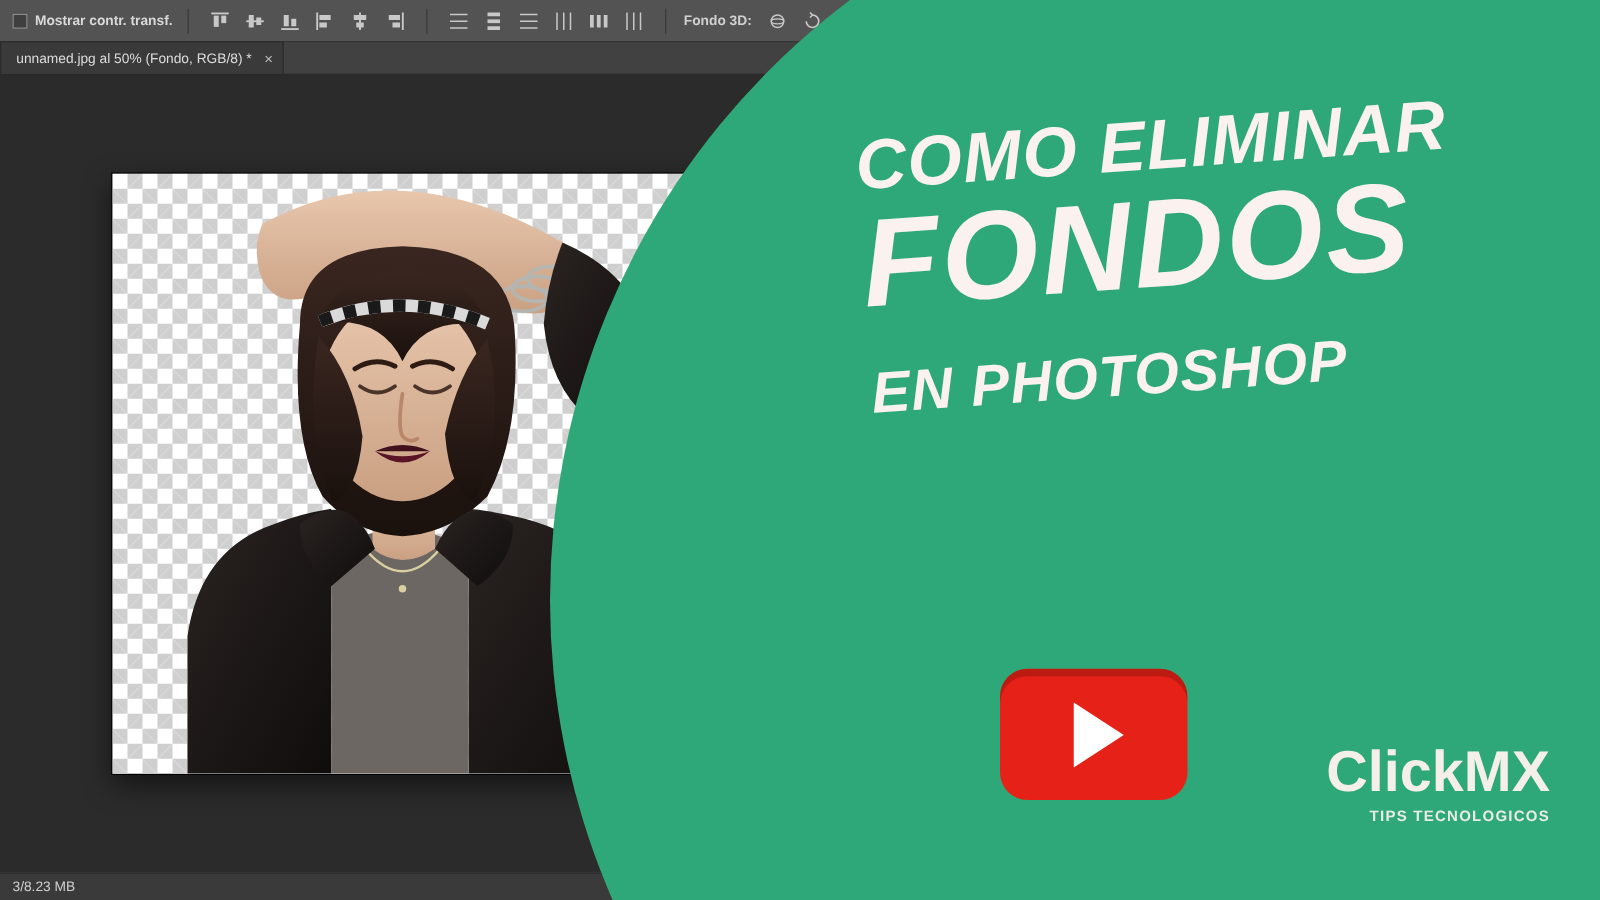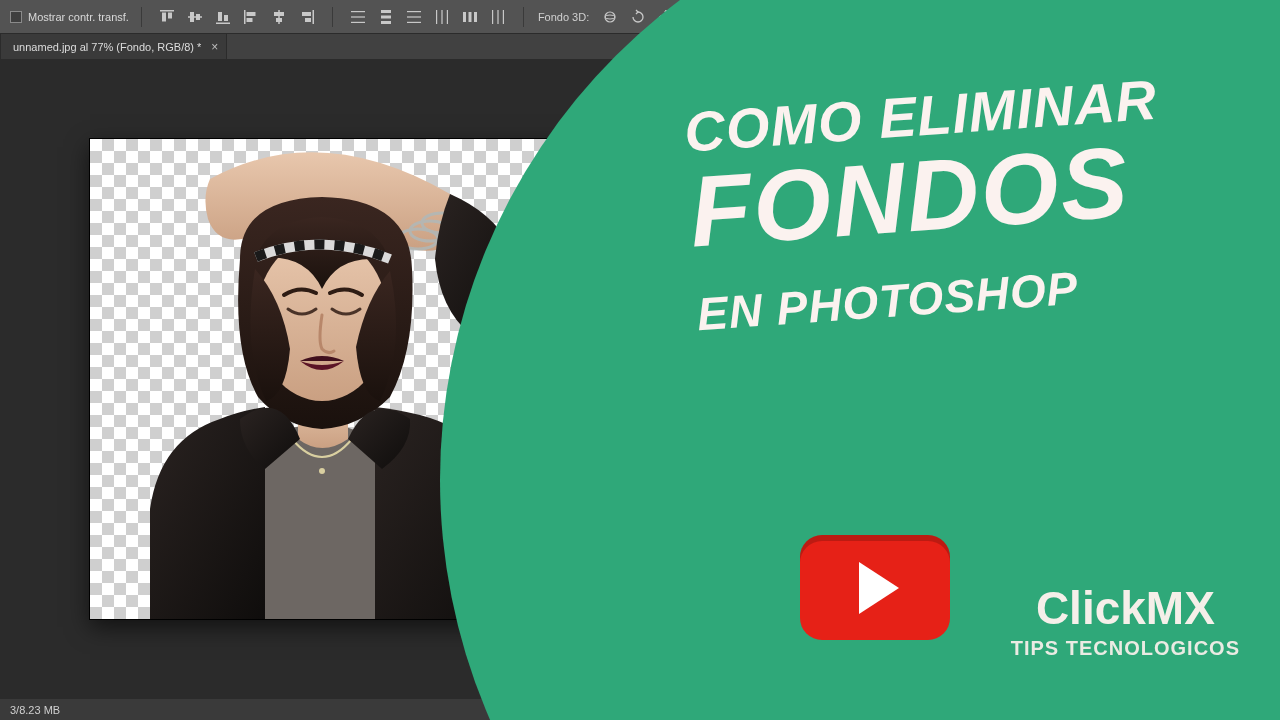--- a/index.html
+++ b/index.html
@@ -5,21 +5,21 @@
   * { margin: 0; padding: 0; box-sizing: border-box; }
   html, body { width: 1280px; height: 720px; font-family: Tahoma, Arial, sans-serif; overflow: hidden; background:#000; }
   .stage { position: relative; width: 1280px; height: 720px; }
 
   
   .ps-ui { position:absolute; inset:0; background:#535353; }
   .options-bar {
     position:absolute; top:0; left:0; right:0; height:34px;
     background:#535353; border-bottom:1px solid #2b2b2b;
     display:flex; align-items:center; padding:16px 6px; gap:8px;
-    color:#d9d9d9; font-size:11px;
+    color:#d9d9d9; font-size:11px;font-weight:bold;
   }
   .opt-check { display:flex; align-items:center; gap:6px; padding:2px 4px; }
   .opt-check .box { width:12px; height:12px; border:1px solid #8a8a8a; background:#3f3f3f; }
   .ob-group { display:flex; align-items:center; gap:6px; padding:0 6px; }
   .ob-sep { width:1px; height:20px; background:#3a3a3a; }
   .ob-icon {
     width:22px; height:22px; display:flex; align-items:center; justify-content:center;
     border:1px solid transparent; border-radius:2px; color:#c8c8c8; cursor:pointer;
   }
   .ob-icon svg { width:16px; height:16px; display:block; }
@@ -94,24 +94,24 @@
     box-shadow:0 6px 0 rgba(0,0,0,.18) inset;
   }
   .yt-badge .tri {
     width:0; height:0;
     border-left:40px solid #fff; border-top:26px solid transparent; border-bottom:26px solid transparent;
     margin-left:8px;
   }
 
   .brand {
     position:absolute; right:40px; bottom:60px; color:#f5efe9;
-    text-align:center; font-family:"Segoe UI", Arial, sans-serif;
+    text-align:right; font-family:"Segoe UI", Arial, sans-serif;
   }
   .brand-name { font-size:46px; font-weight:700; line-height:1; }
-  .brand-sub  { font-size:20px; font-weight:700; letter-spacing:1px; margin-top:6px; opacity:.95; }
+  .brand-sub  { font-size:12px; font-weight:700; letter-spacing:1px; margin-top:6px; opacity:.95; }
 </style>
 </head>
 <body>
 
 <div class="stage">
 
   <div class="ps-ui">
 
     <div class="options-bar">
       <div class="opt-check">
@@ -240,21 +240,21 @@
             <svg viewBox="0 0 16 16">
               <rect x="2" y="5" width="8" height="6" rx="1" fill="none" stroke="currentColor" stroke-width="1.2"></rect>
               <path d="M10 7l4-2v6l-4-2z" fill="currentColor"></path>
             </svg>
           </span>
       </div>
     </div>
 
     <div class="tabs-row">
       <div class="doc-tab">
-        <span>unnamed.jpg al 77% (Fondo, RGB/8) *</span>
+        <span>unnamed.jpg al 50% (Fondo, RGB/8) *</span>
         <span class="close">×</span>
       </div>
     </div>
 
     <div class="canvas-area">
       <div class="artboard-wrap">
         <div class="artboard">
           <div class="subject">
 
             <svg viewBox="0 0 480 480" preserveAspectRatio="xMidYMid meet">

